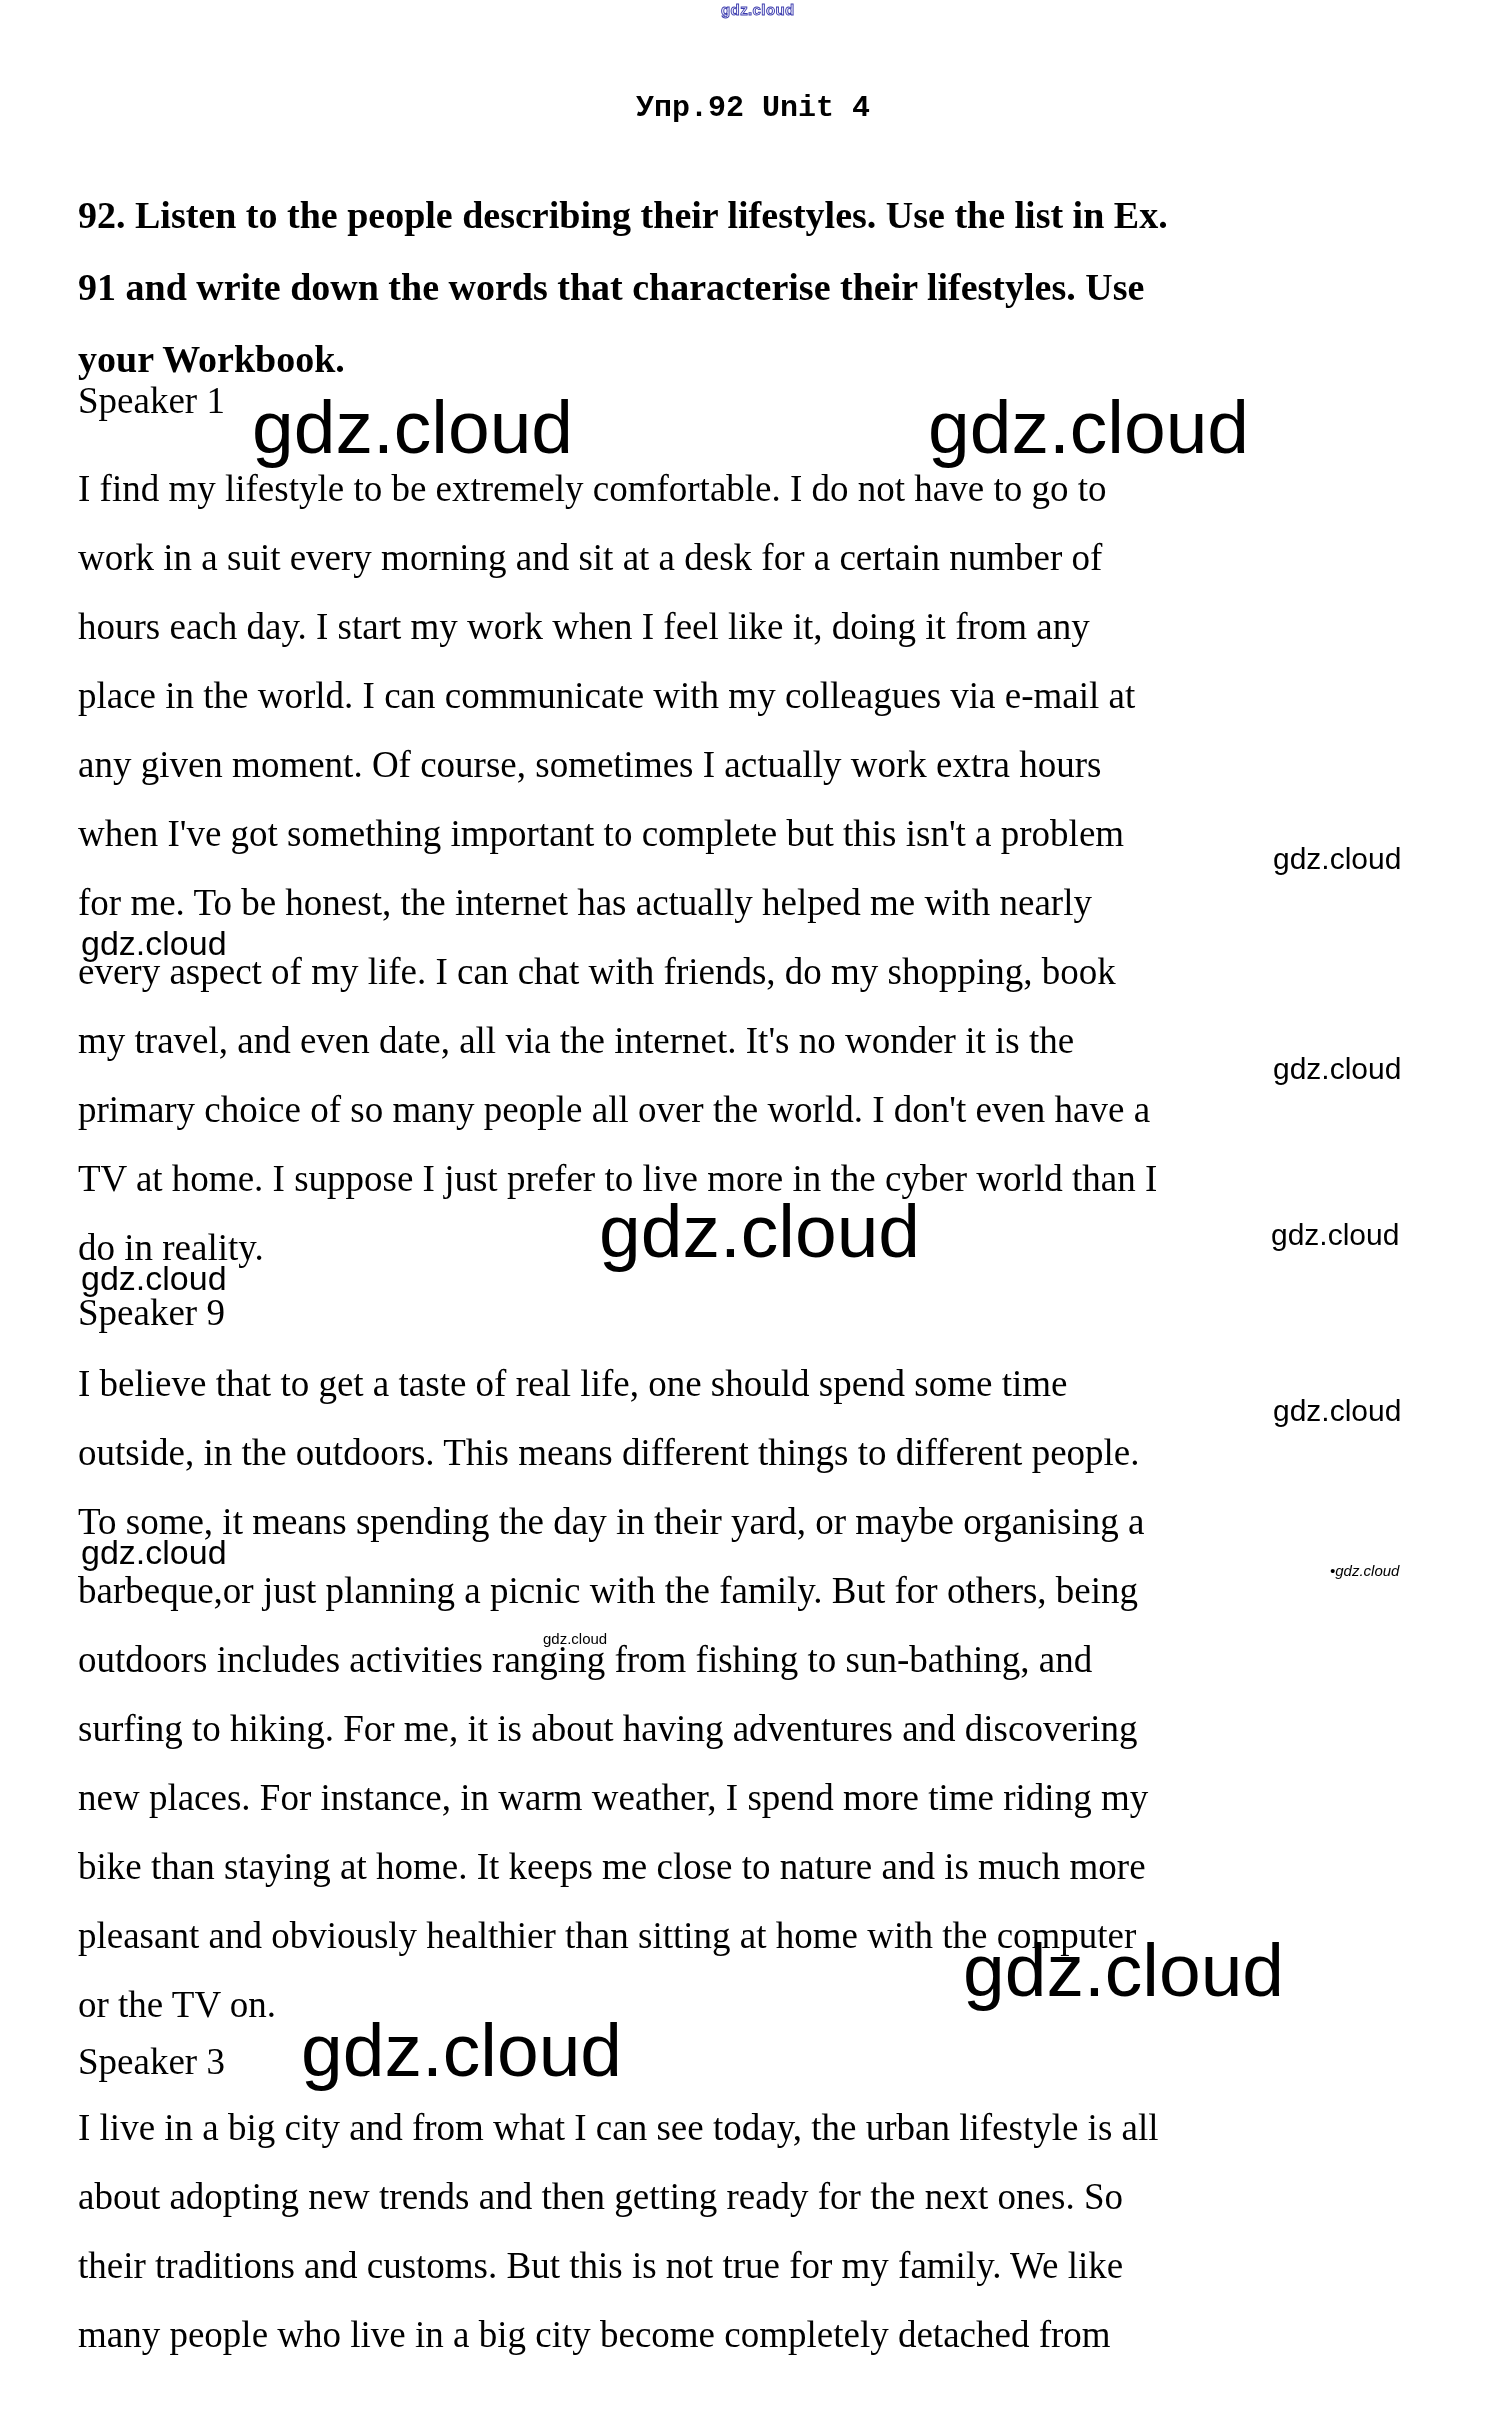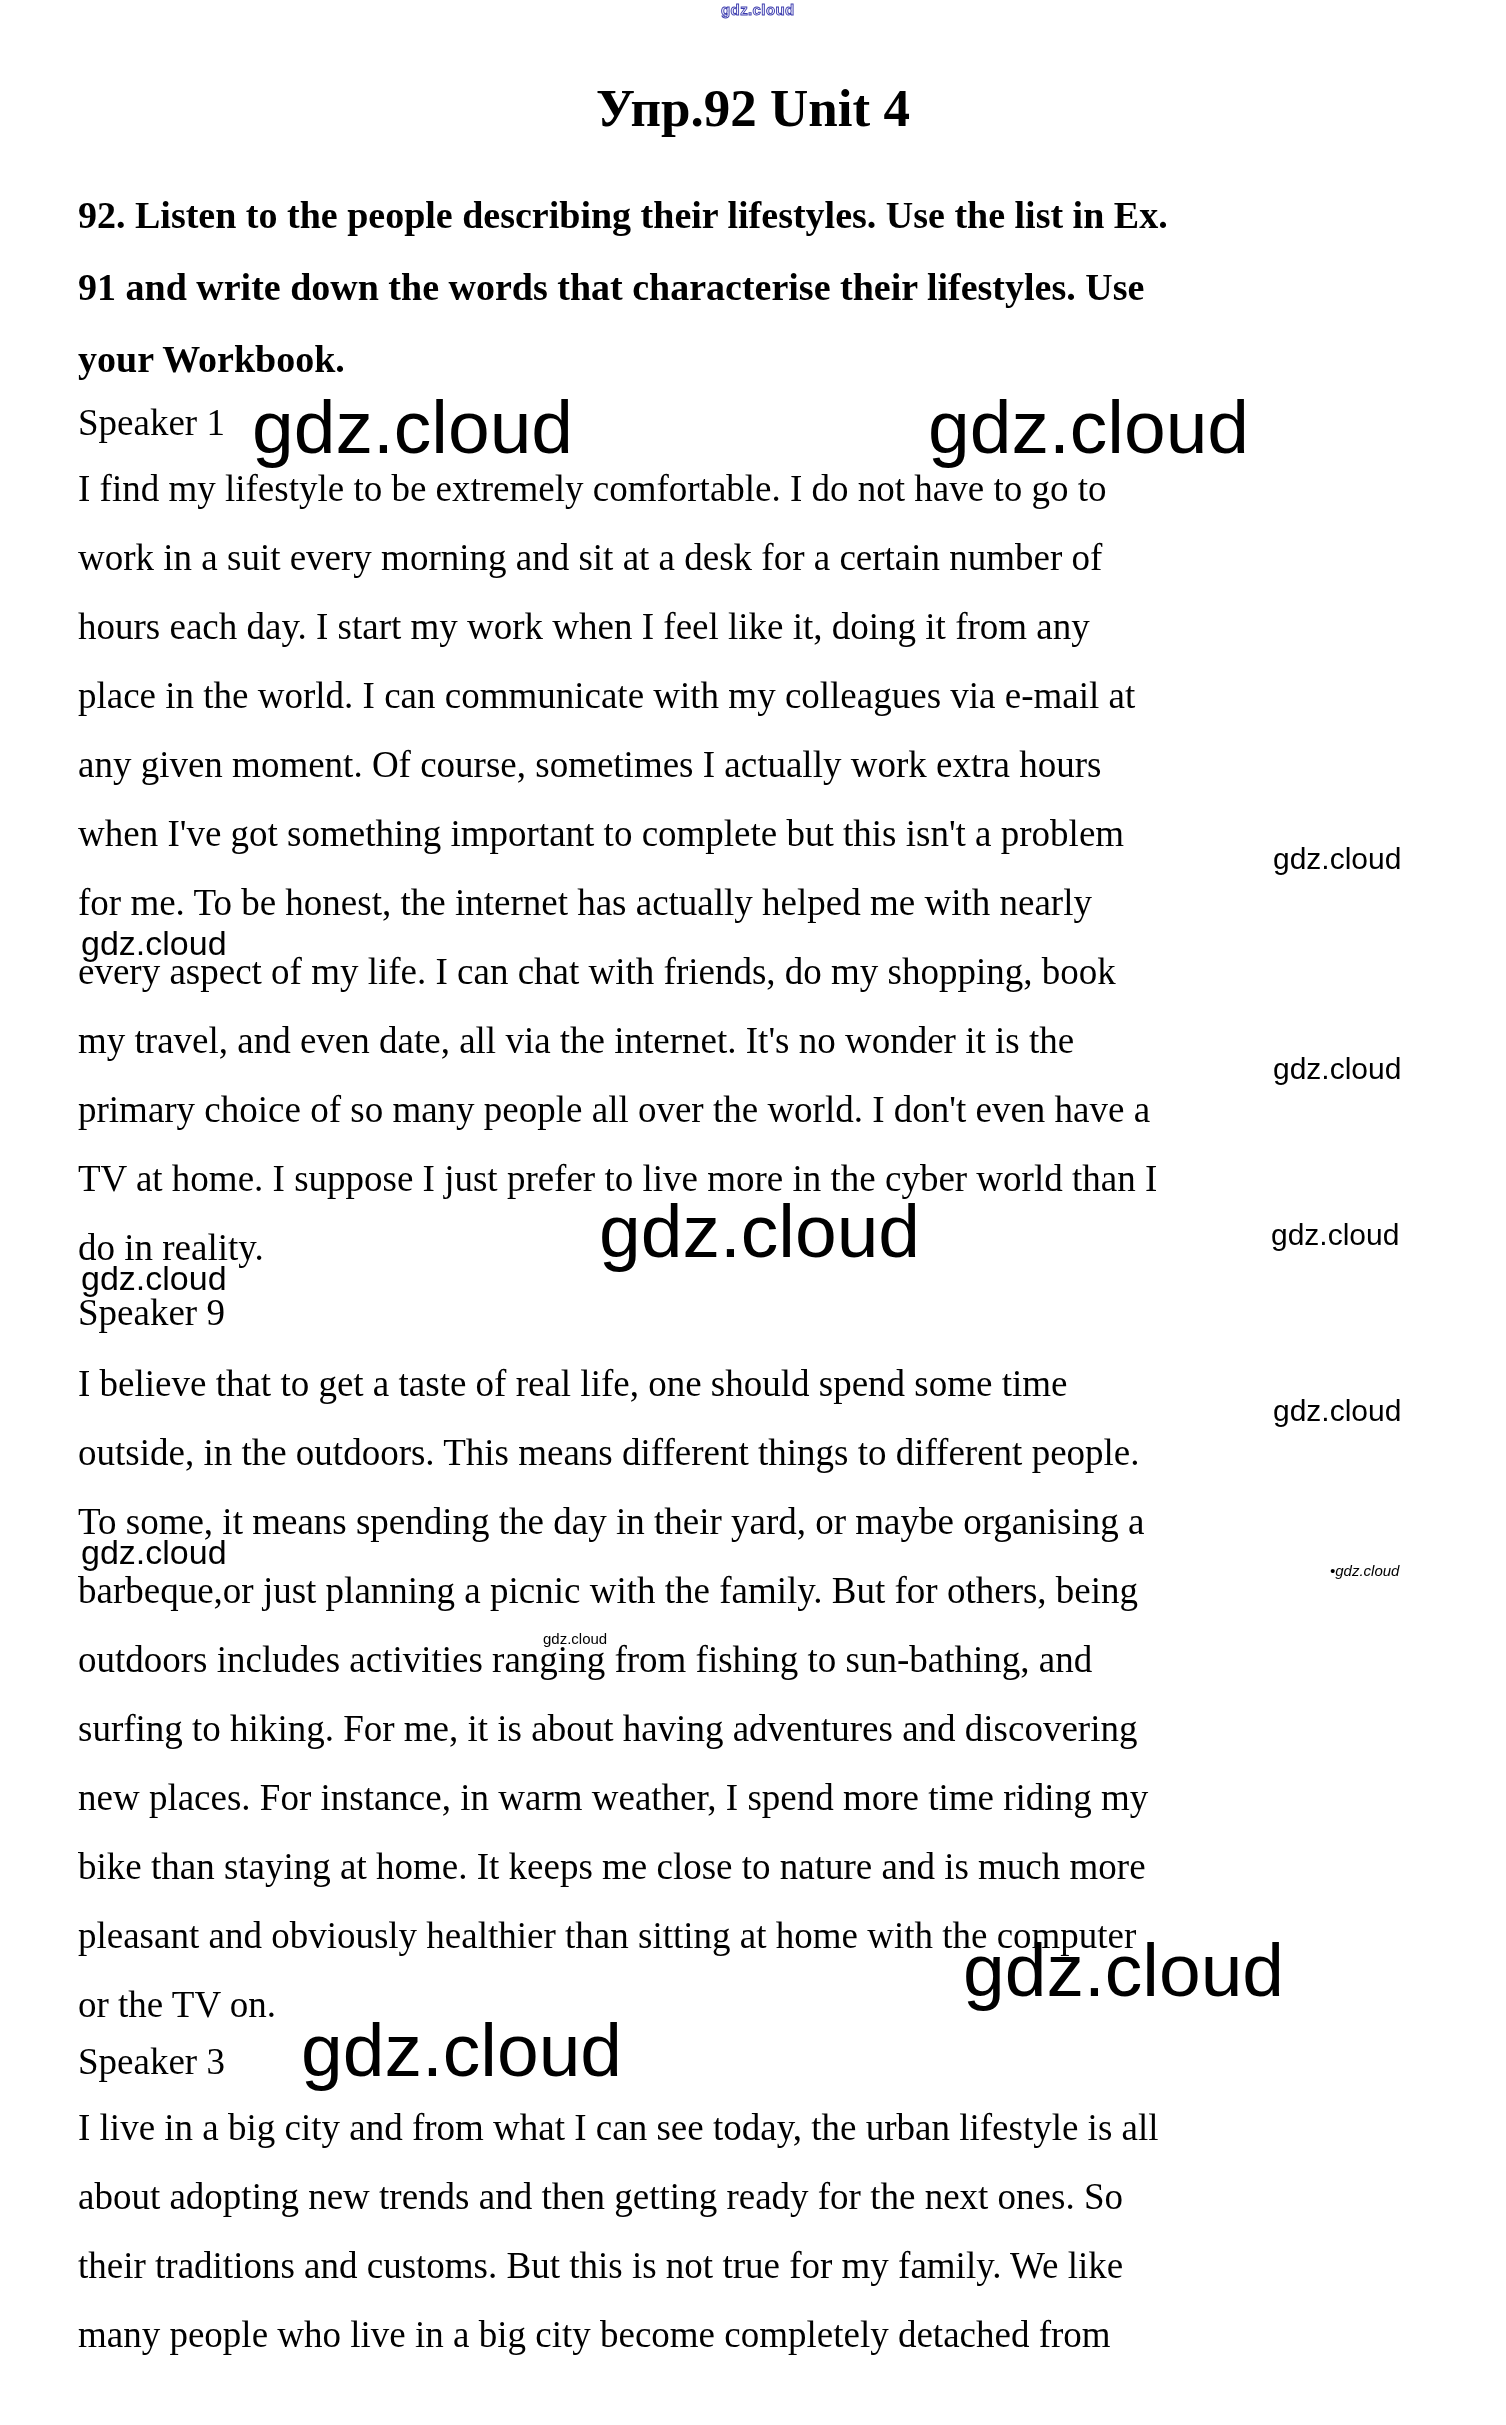--- a/index.html
+++ b/index.html
@@ -3,21 +3,21 @@
 <meta charset="utf-8">
 <style>
   html,body{margin:0;padding:0;background:#ffffff;}
   body{width:1506px;height:2426px;}
   .page{
     position:relative;width:1506px;height:2426px;background:#ffffff;
     font-family:"Liberation Serif", serif;color:#000;overflow:hidden;
   }
   .title{
     position:absolute;top:72px;left:0;width:100%;text-align:center;
-    font-size:53px;font-weight:bold;line-height:72px;white-space:nowrap;
+    font-size:30px;font-weight:bold;line-height:72px;white-space:nowrap;font-family:Liberation Mono, monospace;
   }
   .intro{position:absolute;top:179px;left:78px;right:63px;font-size:38px;font-weight:bold;}
   .intro .line{height:72px;line-height:72px;white-space:nowrap;}
   .speaker-label{
     position:absolute;left:78px;font-size:37px;line-height:69px;height:69px;white-space:nowrap;
   }
   .para{position:absolute;left:78px;right:63px;font-size:37px;}
   .para .line{height:69px;line-height:69px;white-space:nowrap;}
   .wm{
     position:absolute;font-family:"Liberation Sans", sans-serif;
@@ -36,21 +36,21 @@
 <div class="page">
   <div class="title">Упр.92 Unit 4</div>
 
   <div class="intro" id="intro">
       <div class="line">92. Listen to the people describing their lifestyles. Use the list in Ex.</div>
       <div class="line">91 and write down the words that characterise their lifestyles. Use</div>
       <div class="line">your Workbook.</div>
     </div>
 
   <div id="sections">
-      <div class="speaker-label" style="top: 388px;">Speaker 1</div>
+      <div class="speaker-label" style="top: 366px;">Speaker 1</div>
       <div class="para" style="top: 454px;">
         <div class="line">I find my lifestyle to be extremely comfortable. I do not have to go to</div>
         <div class="line">work in a suit every morning and sit at a desk for a certain number of</div>
         <div class="line">hours each day. I start my work when I feel like it, doing it from any</div>
         <div class="line">place in the world. I can communicate with my colleagues via e-mail at</div>
         <div class="line">any given moment. Of course, sometimes I actually work extra hours</div>
         <div class="line">when I've got something important to complete but this isn't a problem</div>
         <div class="line">for me. To be honest, the internet has actually helped me with nearly</div>
         <div class="line">every aspect of my life. I can chat with friends, do my shopping, book</div>
         <div class="line">my travel, and even date, all via the internet. It's no wonder it is the</div>

